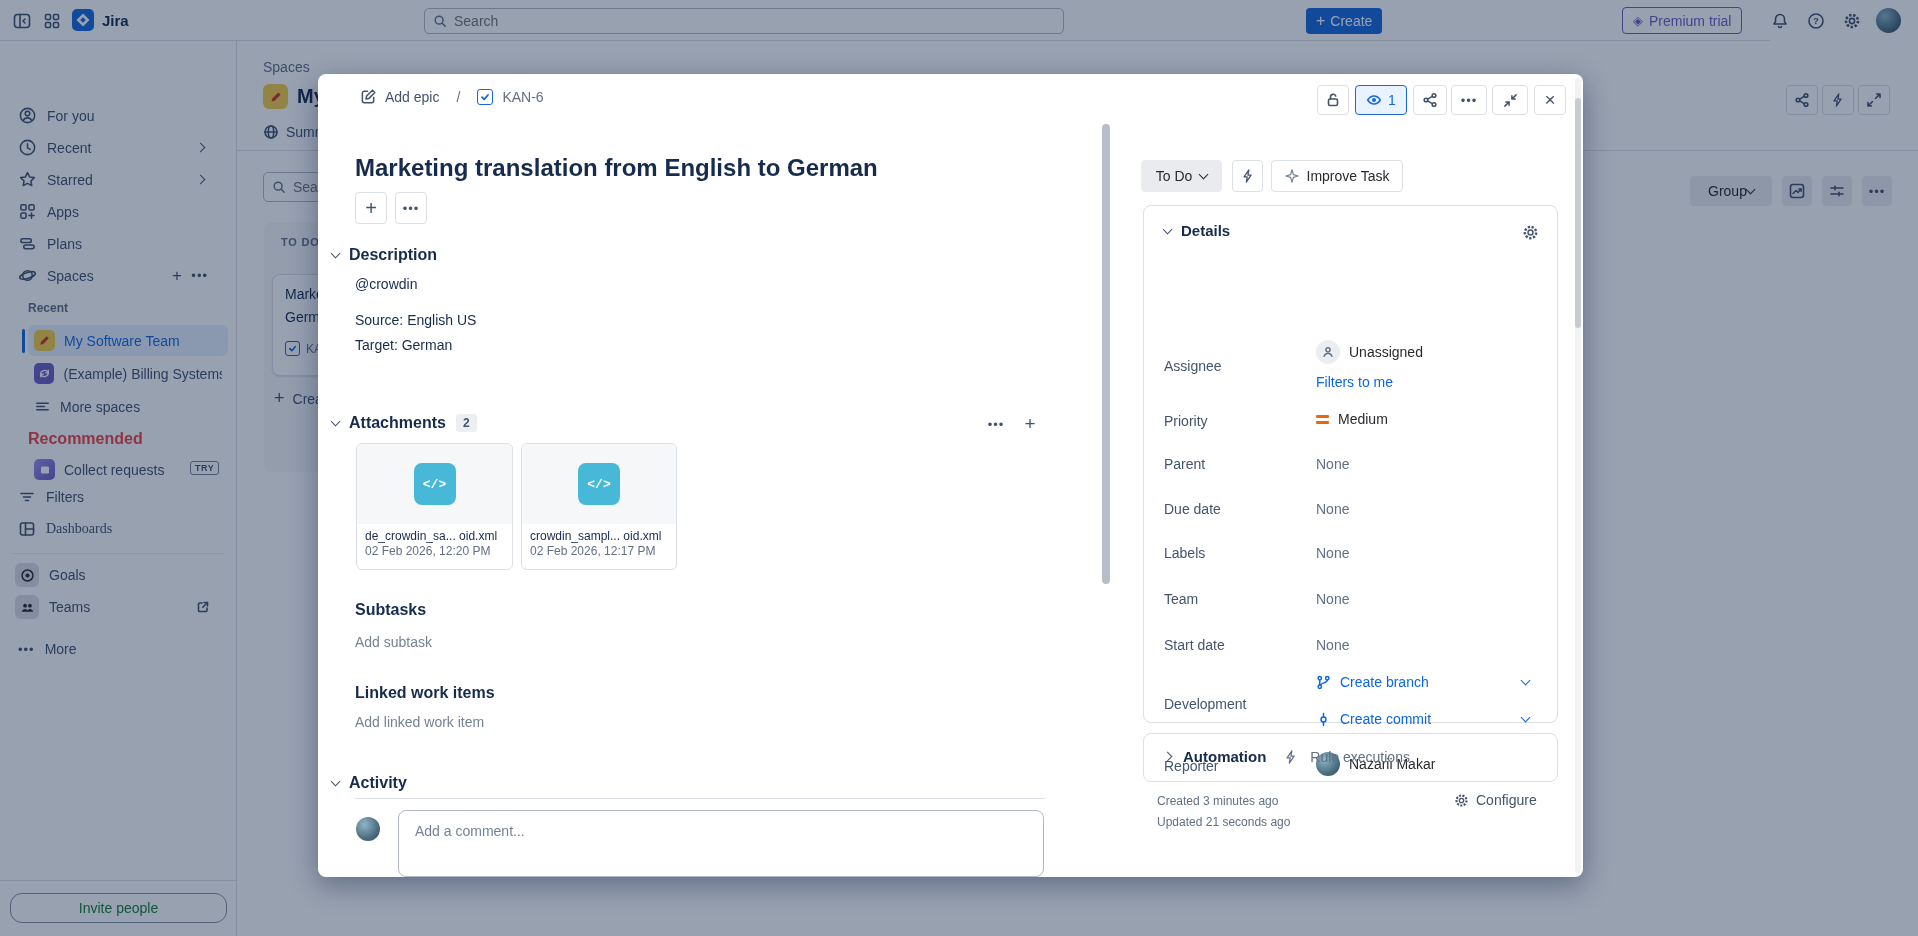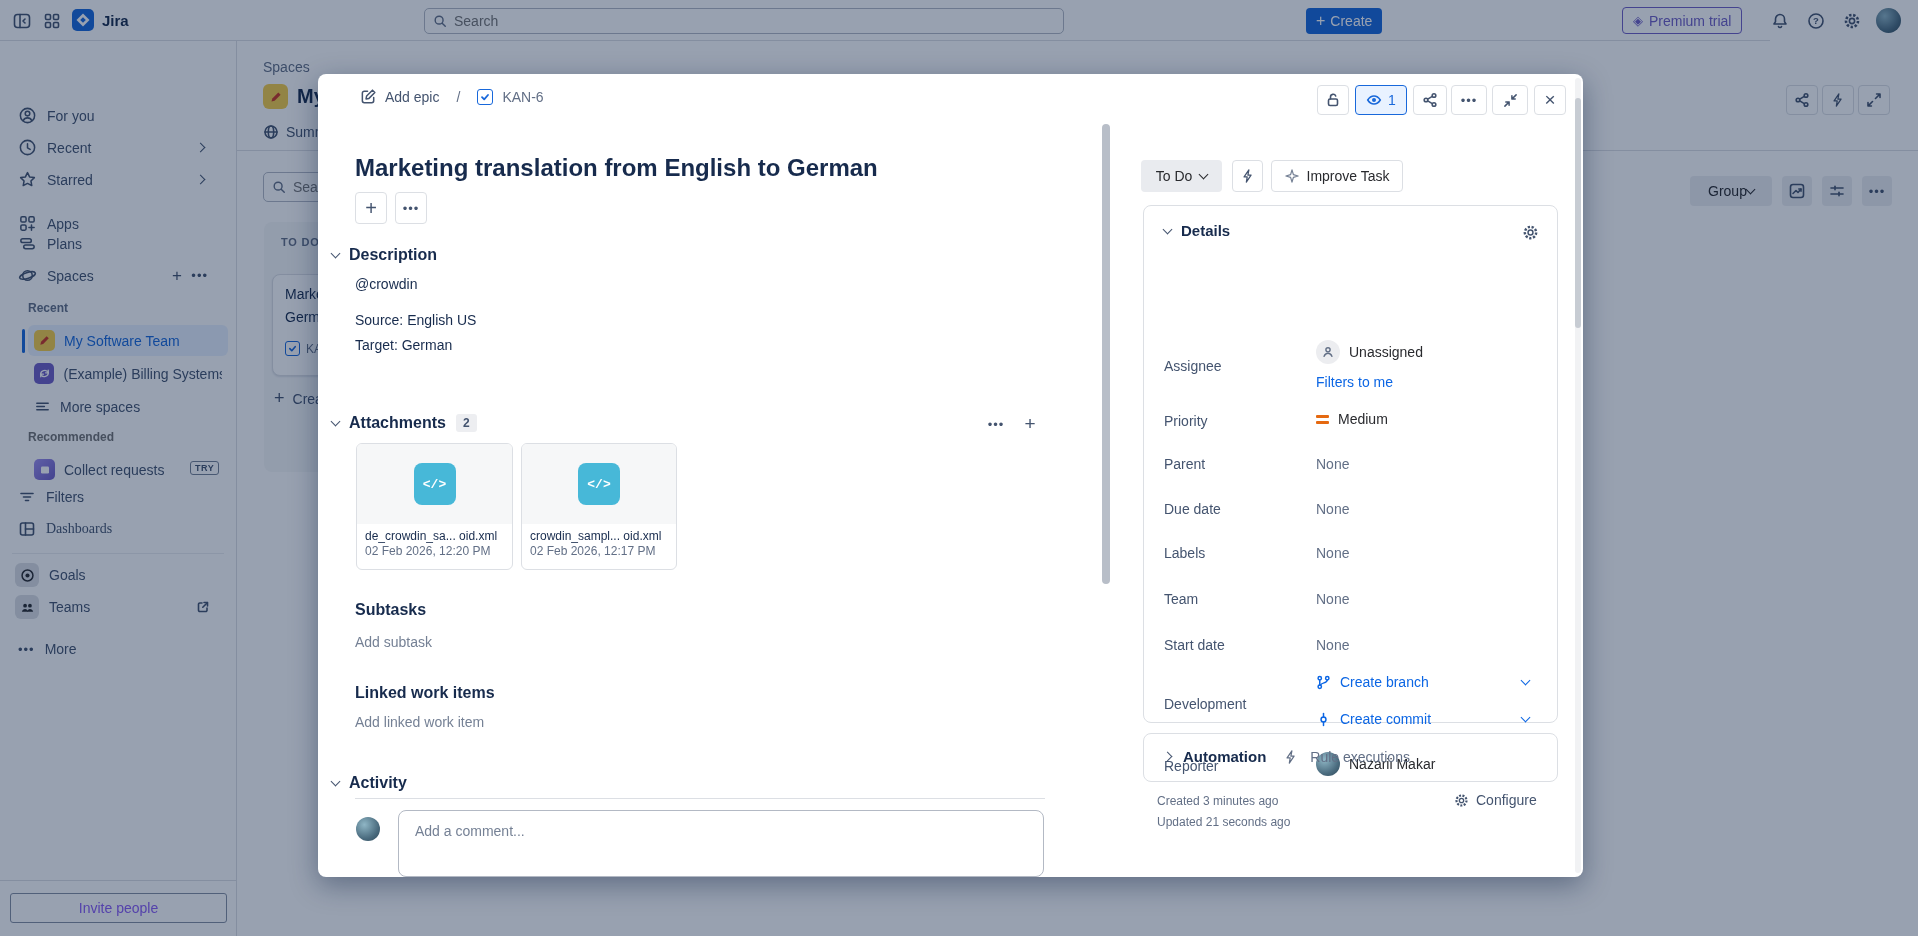--- a/index.html
+++ b/index.html
@@ -133,21 +133,21 @@
     <div class="abs navrow" style="left:18px;top:129px;width:200px;">
       <span>
           <svg class="ico" width="19" height="19" viewBox="0 0 20 20">
             <path d="M10 2.8l2.2 4.5 5 .7-3.6 3.5.9 4.9L10 14.1l-4.5 2.3.9-4.9L2.8 8l5-.7Z"></path>
           </svg>
         </span>
       <span>Starred</span>
       <span class="cv r" style="position:absolute;right:14px;"></span>
     </div>
 
-    <div class="abs navrow" style="left:18px;top:161px;margin-top:12px;">
+    <div class="abs navrow" style="left:18px;top:161px;">
       <span>
           <svg class="ico" width="19" height="19" viewBox="0 0 20 20">
             <rect x="3" y="3" width="5.5" height="5.5" rx="1.4"></rect>
             <rect x="11.5" y="3" width="5.5" height="5.5" rx="1.4"></rect>
             <rect x="3" y="11.5" width="5.5" height="5.5" rx="1.4"></rect>
             <path d="M14.2 11.5v5.5M11.5 14.2H17"></path>
           </svg>
         </span>
       <span>Apps</span>
     </div>
@@ -202,21 +202,21 @@
       <span>
           <svg class="ico" width="17" height="17" viewBox="0 0 18 18">
             <line x1="3" y1="5.5" x2="15" y2="5.5"></line>
             <line x1="3" y1="9" x2="11" y2="9"></line>
             <line x1="3" y1="12.5" x2="15" y2="12.5"></line>
           </svg>
         </span>
       <span style="font-size:14px;">More spaces</span>
     </div>
 
-    <div class="abs" style="left:28px;top:389px;font-size:12px;font-weight:700;color:#737373;">Recommended</div>
+    <div class="abs" style="left:28px;top:389px;font-size:16px;font-weight:700;color:#ef4444;">Recommended</div>
 
     <div class="abs flex" style="left:28px;top:413px;width:200px;height:31px;padding:0 6px;gap:9px;cursor:pointer;">
       <span class="tile" style="width:21px;height:21px;background:linear-gradient(135deg,#9F8FEF,#6E5DC6);">
         <svg class="ico" width="12" height="12" viewBox="0 0 12 12" style="stroke:#fff;stroke-width:1.4;">
             <rect x="2" y="2.5" width="8" height="7" rx="1.2" fill="#fff" stroke="none"></rect>
           </svg>
       </span>
       <span style="font-size:14px;color:#44546F;">Collect requests</span>
       <span style="position:absolute;left:162px;top:7px;font-size:9px;font-weight:700;color:#44546F;border:1px solid #758195;border-radius:3px;padding:1px 4px;letter-spacing:.5px;">TRY</span>
     </div>
@@ -273,21 +273,21 @@
           </svg>
       </span>
     </div>
 
     <div class="abs navrow" style="left:18px;top:600px;">
       <span style="font-size:13px;letter-spacing:1px;color:#44546F;">•••</span>
       <span>More</span>
     </div>
 
     <div class="abs" style="left:0;top:839px;width:237px;height:1px;background:#DCDFE4;"></div>
-    <div class="abs flex" style="left:10px;top:852px;width:217px;height:30px;border:1px solid #8590A2;border-radius:3px;font-size:14px;font-weight:500;color:#8b5cf6;justify-content:center;cursor:pointer;">Invite people</div>
+    <div class="abs flex" style="left:10px;top:852px;width:217px;height:30px;border:1px solid #8590A2;border-radius:12px;font-size:14px;font-weight:500;color:#15803d;justify-content:center;cursor:pointer;">Invite people</div>
   </div>
 
   <div class="abs" style="left:237px;top:41px;width:1681px;height:895px;background:#fff;">
 
     <div class="abs" style="left:26px;top:18px;font-size:14px;color:#626F86;cursor:pointer;">Spaces</div>
 
     <div class="abs flex" style="left:26px;top:43px;gap:9px;">
       <span class="tile" style="width:25px;height:25px;background:#F5CD47;border-radius:6px;">
         <svg width="14" height="14" viewBox="0 0 14 14">
             <path d="M2.5 11.5l.8-3.1 6-6 2.3 2.3-6 6-3.1.8z" fill="#CA3521"></path>

